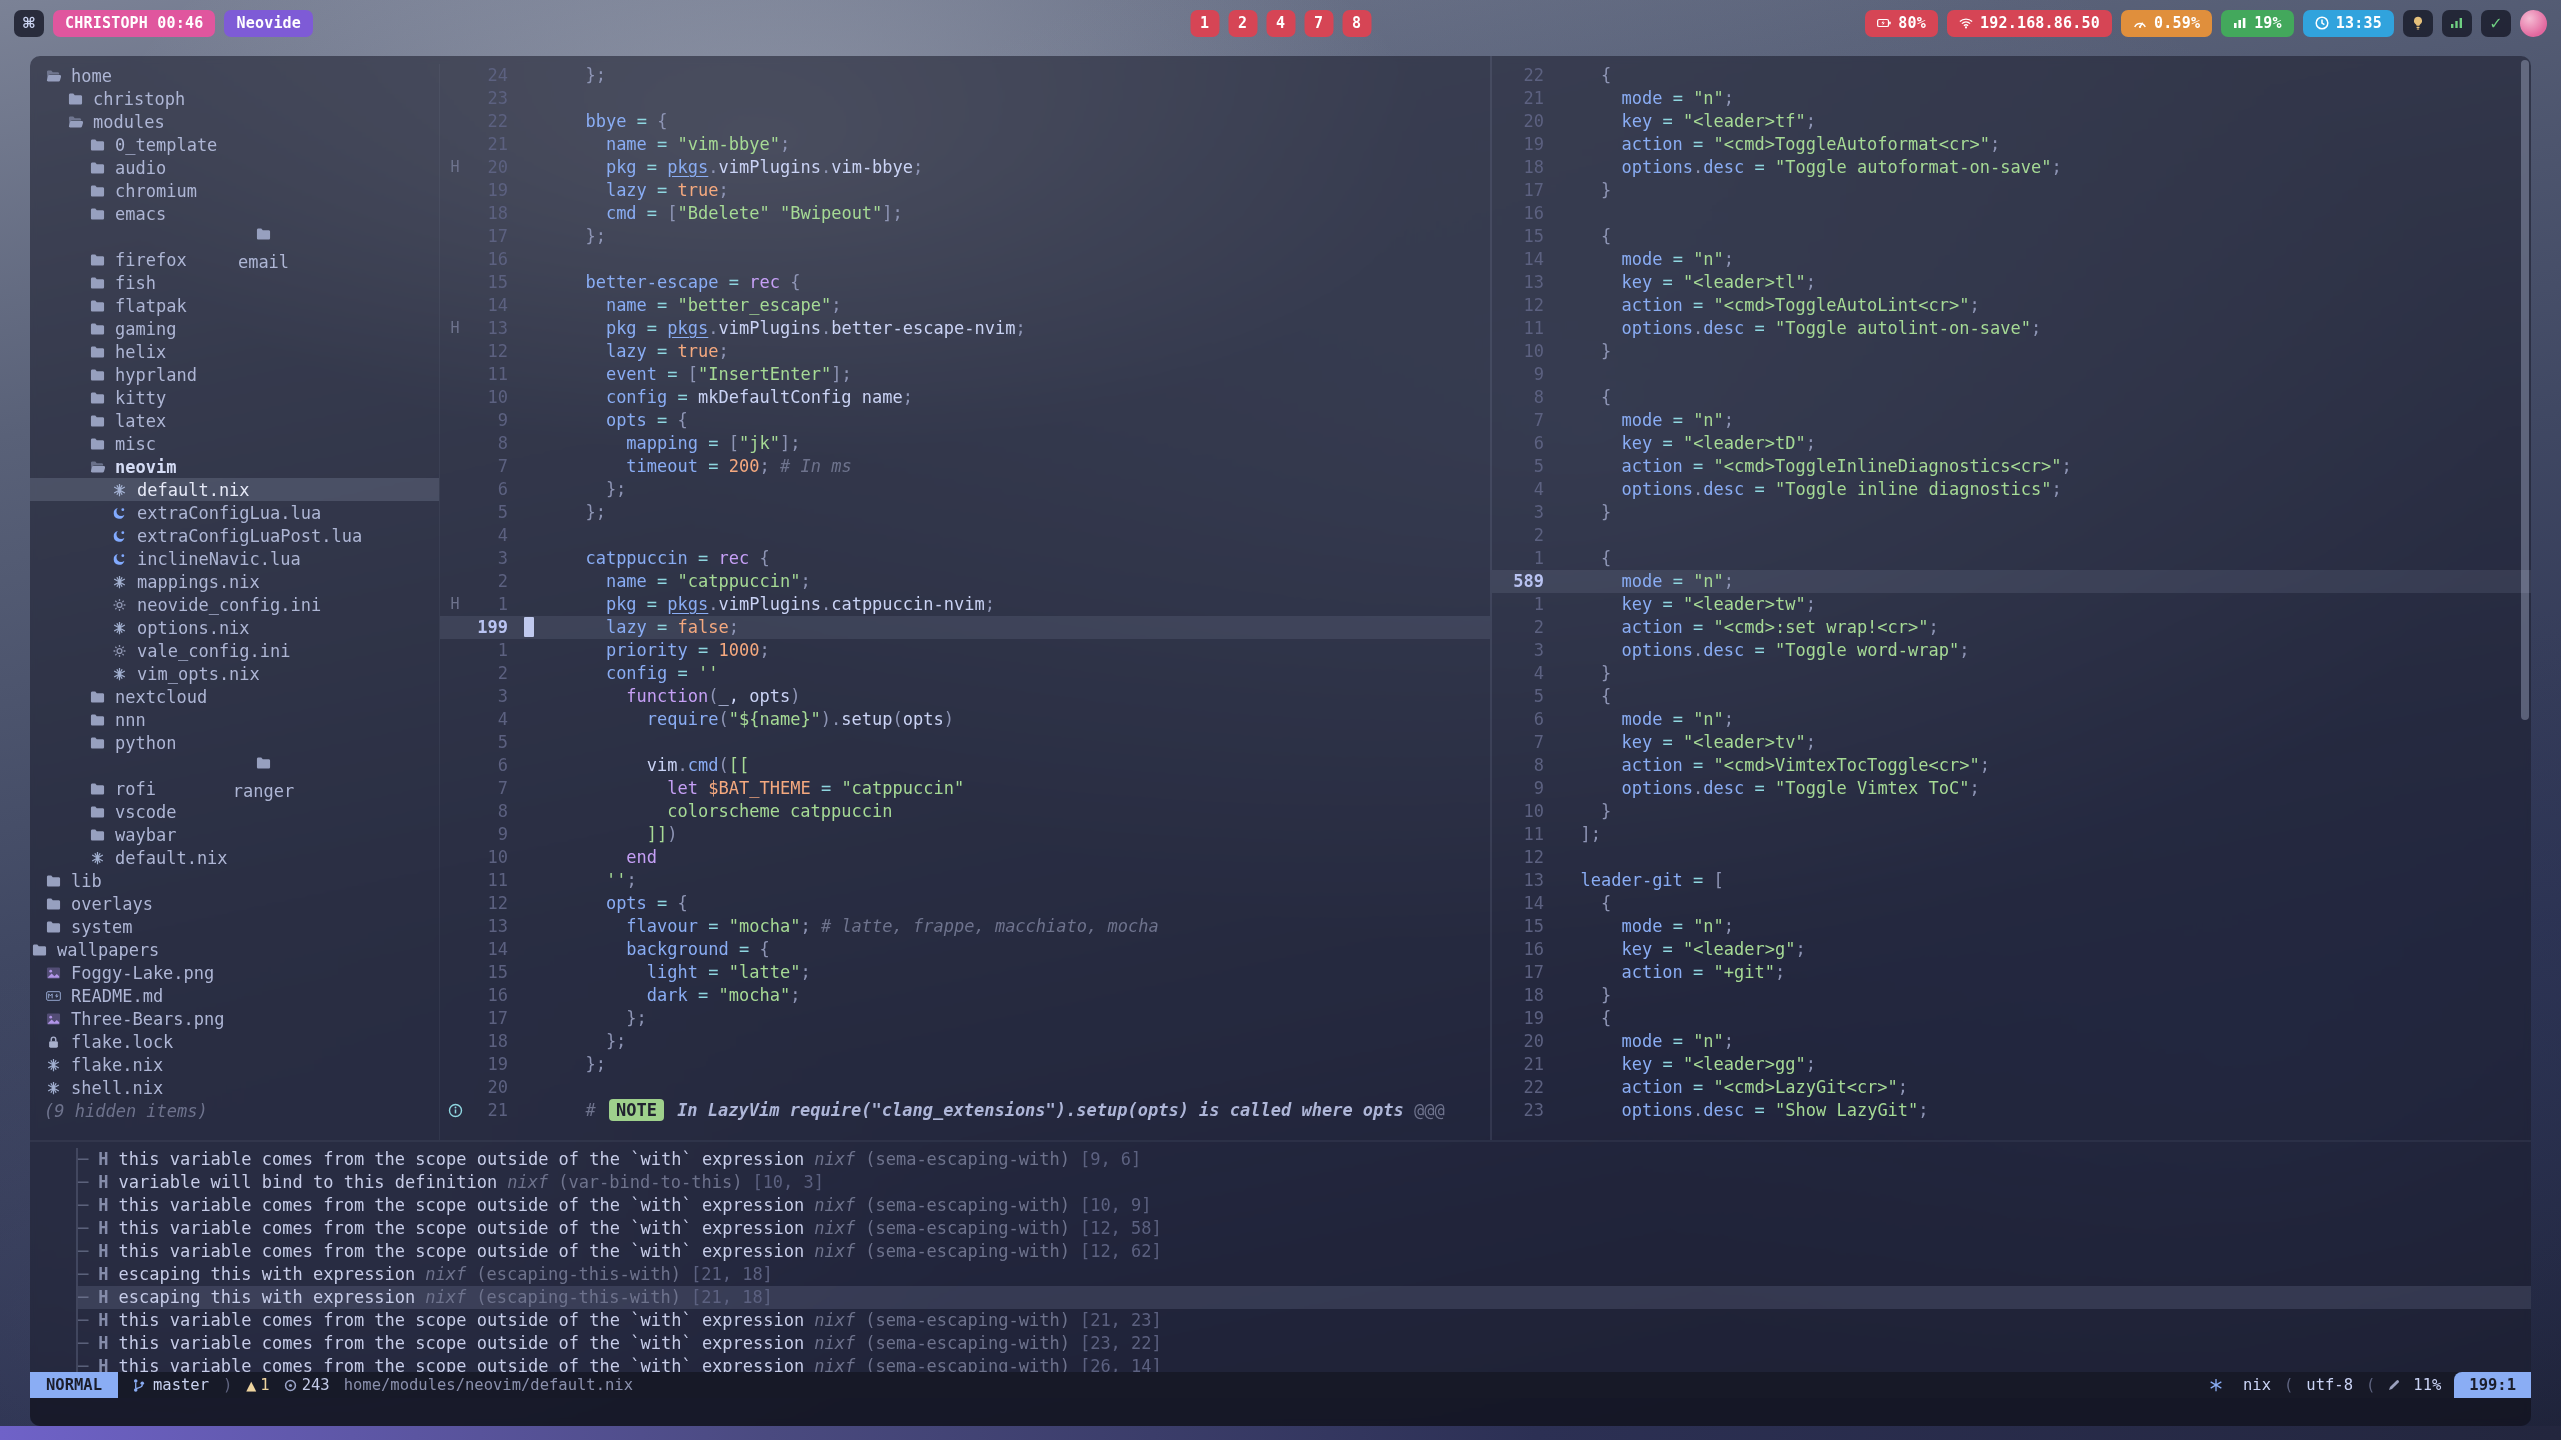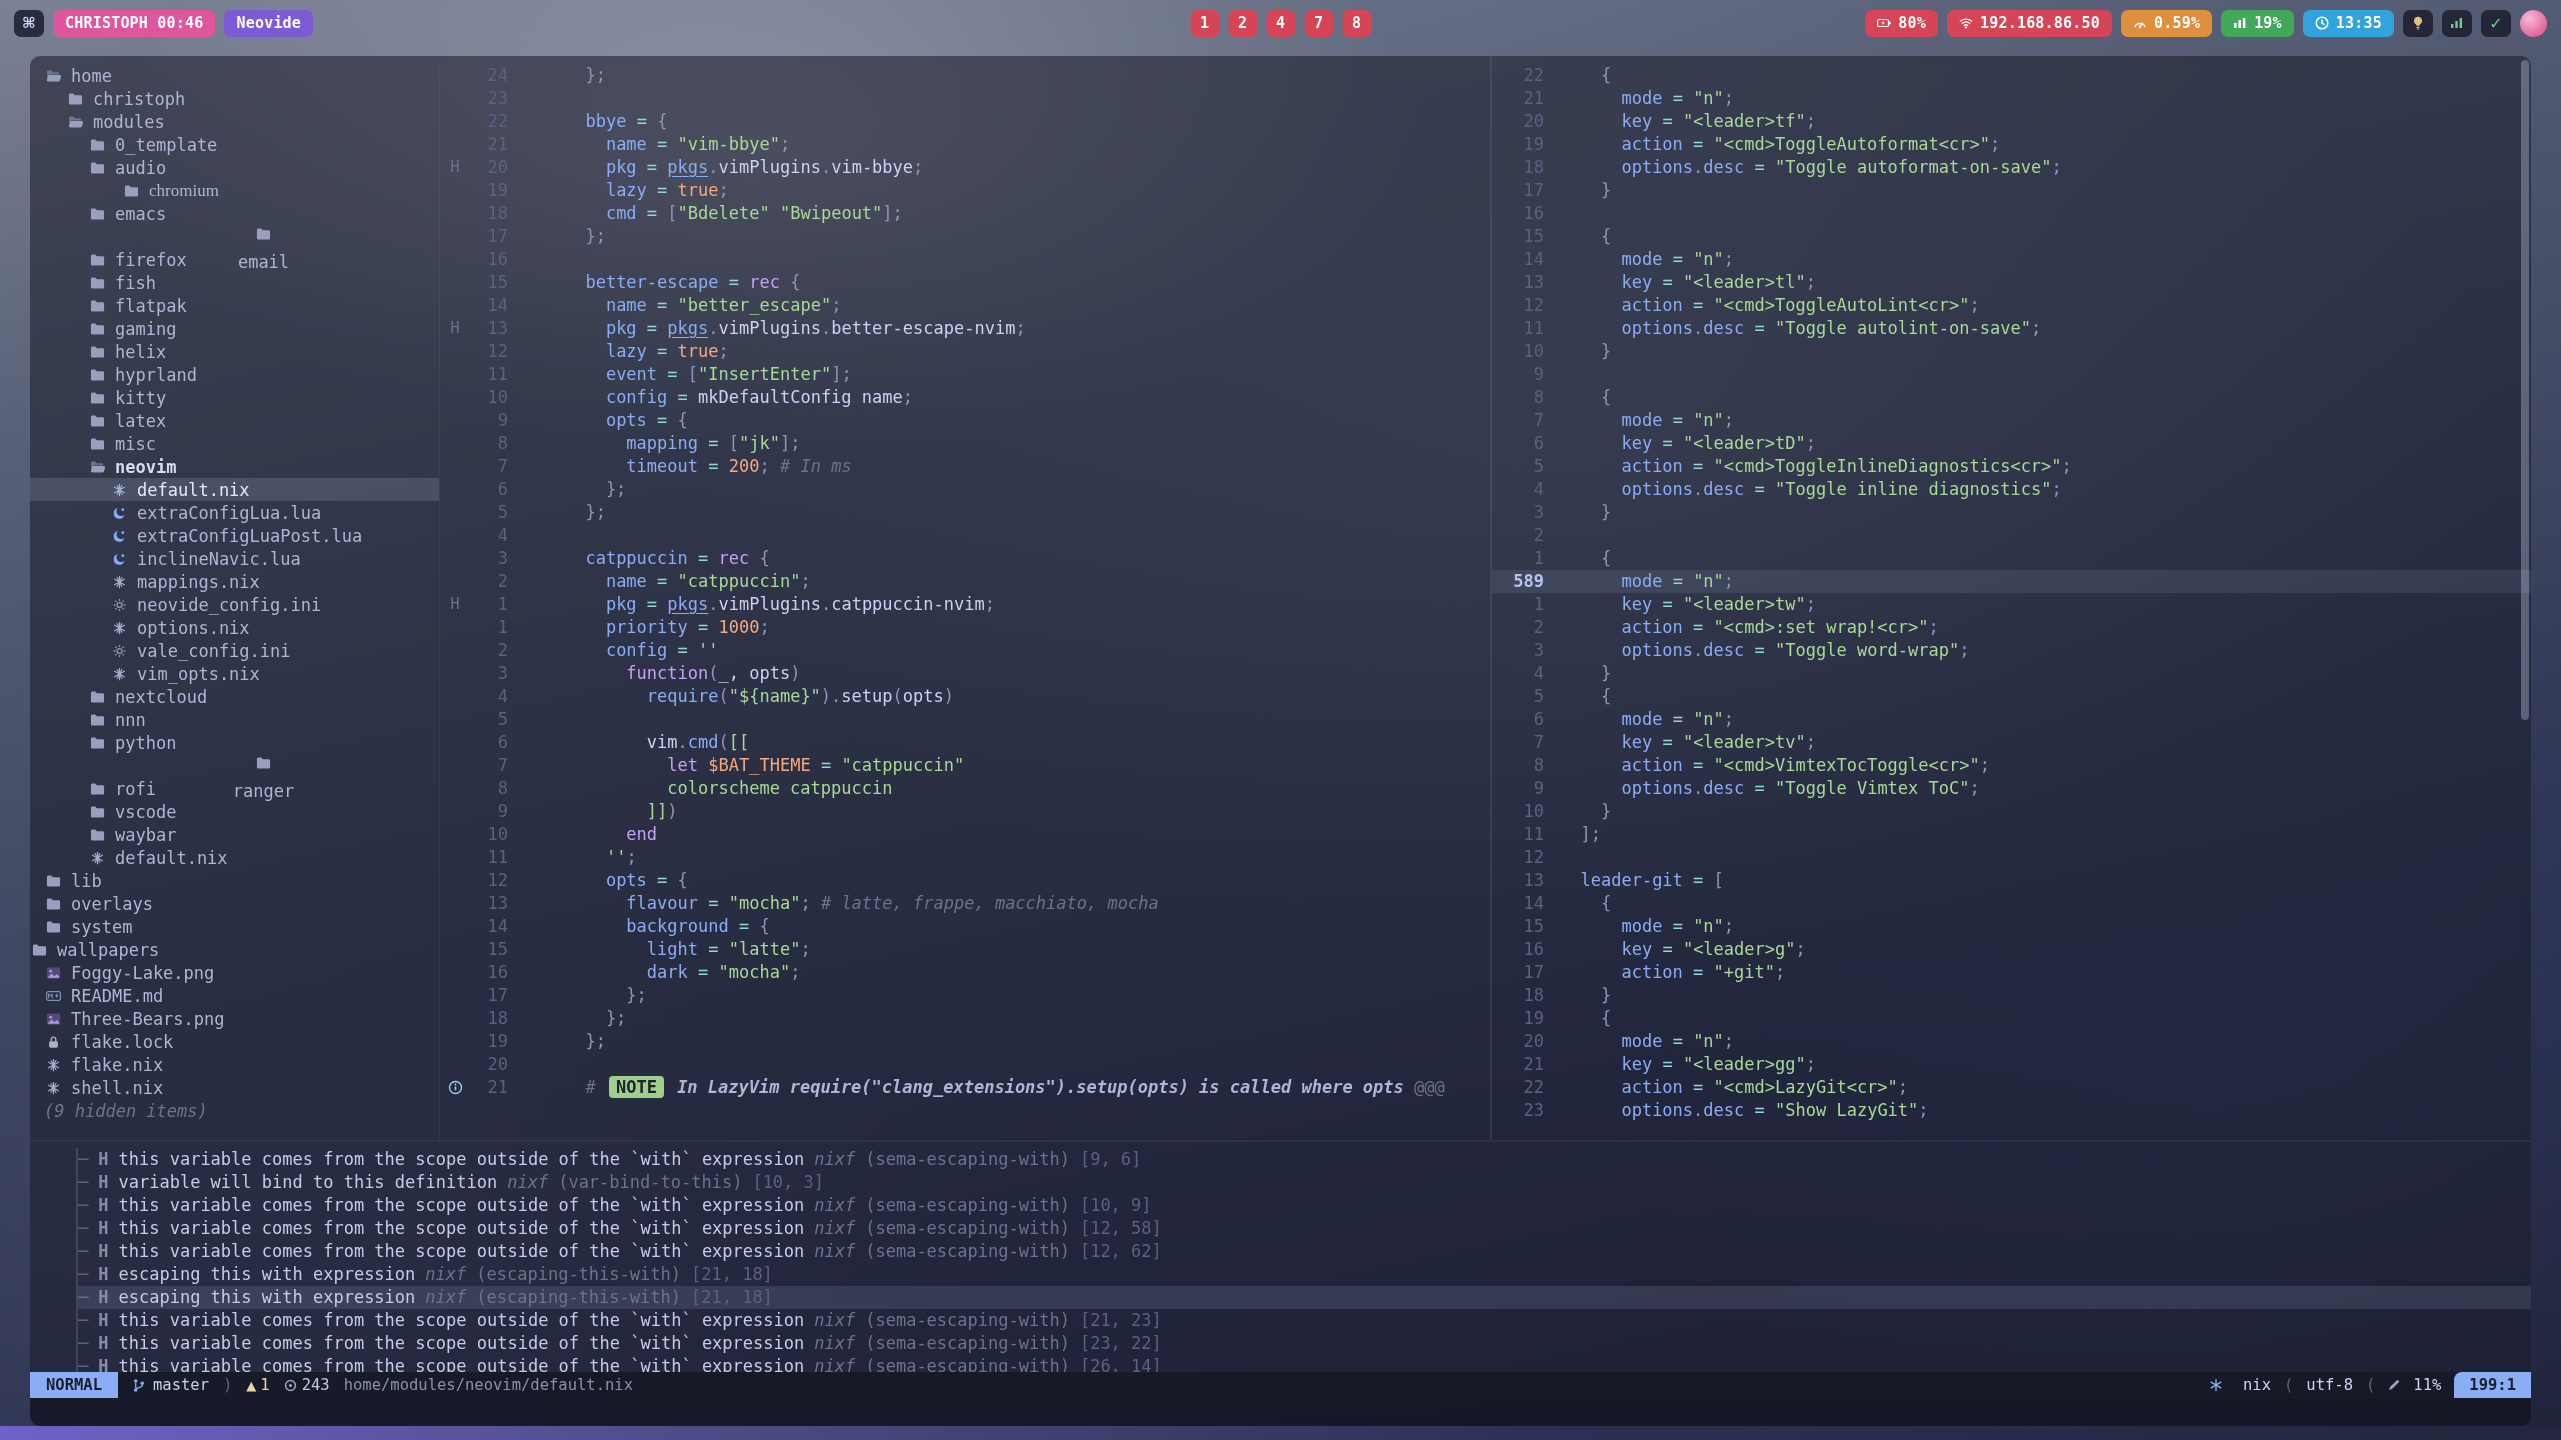--- a/index.html
+++ b/index.html
@@ -266,21 +266,21 @@
           <span class="tlabel">0_template</span>
         </div>
         <div class="trow" style="padding-left: 58px;">
           <span class="icn folder-icon">
             <svg viewBox="0 0 16 14">
               <path fill="currentColor" d="M1 2.6C1 1.8 1.7 1.1 2.5 1.1h3.1l1.6 1.8h6.3c.8 0 1.5.7 1.5 1.5v7c0 .8-.7 1.5-1.5 1.5h-11C1.7 12.9 1 12.2 1 11.4z"></path>
             </svg>
           </span>
           <span class="tlabel">audio</span>
         </div>
-        <div class="trow" style="padding-left: 92px; font-family: Liberation Serif, serif;">
+        <div class="trow" style="padding-left: 58px;">
           <span class="icn folder-icon">
             <svg viewBox="0 0 16 14">
               <path fill="currentColor" d="M1 2.6C1 1.8 1.7 1.1 2.5 1.1h3.1l1.6 1.8h6.3c.8 0 1.5.7 1.5 1.5v7c0 .8-.7 1.5-1.5 1.5h-11C1.7 12.9 1 12.2 1 11.4z"></path>
             </svg>
           </span>
           <span class="tlabel">chromium</span>
         </div>
         <div class="trow" style="padding-left: 58px;">
           <span class="icn folder-icon">
             <svg viewBox="0 0 16 14">
@@ -627,20 +627,21 @@
         <div class="erow"><span class="sign"></span><span class="lnum">10</span><span class="codeline"><span class="tk f">        </span><span class="tk a">config</span><span class="tk f"> </span><span class="tk o">=</span><span class="tk f"> </span><span class="tk f">mkDefaultConfig name</span><span class="tk p">;</span></span></div>
         <div class="erow"><span class="sign"></span><span class="lnum">9</span><span class="codeline"><span class="tk f">        </span><span class="tk a">opts</span><span class="tk f"> </span><span class="tk o">=</span><span class="tk f"> </span><span class="tk p">{</span></span></div>
         <div class="erow"><span class="sign"></span><span class="lnum">8</span><span class="codeline"><span class="tk f">          </span><span class="tk a">mapping</span><span class="tk f"> </span><span class="tk o">=</span><span class="tk f"> </span><span class="tk p">[</span><span class="tk s">"jk"</span><span class="tk p">]</span><span class="tk p">;</span></span></div>
         <div class="erow"><span class="sign"></span><span class="lnum">7</span><span class="codeline"><span class="tk f">          </span><span class="tk a">timeout</span><span class="tk f"> </span><span class="tk o">=</span><span class="tk f"> </span><span class="tk n">200</span><span class="tk p">; </span><span class="tk c"># In ms</span></span></div>
         <div class="erow"><span class="sign"></span><span class="lnum">6</span><span class="codeline"><span class="tk p">        };</span></span></div>
         <div class="erow"><span class="sign"></span><span class="lnum">5</span><span class="codeline"><span class="tk p">      };</span></span></div>
         <div class="erow"><span class="sign"></span><span class="lnum">4</span><span class="codeline"></span></div>
         <div class="erow"><span class="sign"></span><span class="lnum">3</span><span class="codeline"><span class="tk f">      </span><span class="tk a">catppuccin</span><span class="tk f"> </span><span class="tk o">=</span><span class="tk f"> </span><span class="tk k">rec</span><span class="tk f"> </span><span class="tk p">{</span></span></div>
         <div class="erow"><span class="sign"></span><span class="lnum">2</span><span class="codeline"><span class="tk f">        </span><span class="tk a">name</span><span class="tk f"> </span><span class="tk o">=</span><span class="tk f"> </span><span class="tk s">"catppuccin"</span><span class="tk p">;</span></span></div>
         <div class="erow"><span class="sign">H</span><span class="lnum">1</span><span class="codeline"><span class="tk f">        </span><span class="tk a">pkg</span><span class="tk f"> </span><span class="tk o">=</span><span class="tk f"> </span><span class="tk a u">pkgs</span><span class="tk p">.</span><span class="tk f">vimPlugins</span><span class="tk p">.</span><span class="tk f">catppuccin-nvim</span><span class="tk p">;</span></span></div>
+        <div class="erow current"><span class="sign"></span><span class="lnum">199</span><span class="codeline"><span class="tk cur"> </span><span class="tk f">       </span><span class="tk a">lazy</span><span class="tk f"> </span><span class="tk o">=</span><span class="tk f"> </span><span class="tk n">false</span><span class="tk p">;</span></span></div>
         <div class="erow"><span class="sign"></span><span class="lnum">1</span><span class="codeline"><span class="tk f">        </span><span class="tk a">priority</span><span class="tk f"> </span><span class="tk o">=</span><span class="tk f"> </span><span class="tk n">1000</span><span class="tk p">;</span></span></div>
         <div class="erow"><span class="sign"></span><span class="lnum">2</span><span class="codeline"><span class="tk f">        </span><span class="tk a">config</span><span class="tk f"> </span><span class="tk o">=</span><span class="tk f"> </span><span class="tk s">''</span></span></div>
         <div class="erow"><span class="sign"></span><span class="lnum">3</span><span class="codeline"><span class="tk f">          </span><span class="tk k">function</span><span class="tk p">(</span><span class="tk f">_, opts</span><span class="tk p">)</span></span></div>
         <div class="erow"><span class="sign"></span><span class="lnum">4</span><span class="codeline"><span class="tk f">            </span><span class="tk a">require</span><span class="tk p">(</span><span class="tk s">"${name}"</span><span class="tk p">)</span><span class="tk p">.</span><span class="tk f">setup</span><span class="tk p">(</span><span class="tk f">opts</span><span class="tk p">)</span></span></div>
         <div class="erow"><span class="sign"></span><span class="lnum">5</span><span class="codeline"></span></div>
         <div class="erow"><span class="sign"></span><span class="lnum">6</span><span class="codeline"><span class="tk f">            </span><span class="tk f">vim</span><span class="tk p">.</span><span class="tk a">cmd</span><span class="tk p">(</span><span class="tk s">[[</span></span></div>
         <div class="erow"><span class="sign"></span><span class="lnum">7</span><span class="codeline"><span class="tk f">              </span><span class="tk k">let</span><span class="tk f"> </span><span class="tk n">$BAT_THEME</span><span class="tk f"> </span><span class="tk o">=</span><span class="tk f"> </span><span class="tk s">"catppuccin"</span></span></div>
         <div class="erow"><span class="sign"></span><span class="lnum">8</span><span class="codeline"><span class="tk f">              </span><span class="tk s">colorscheme catppuccin</span></span></div>
         <div class="erow"><span class="sign"></span><span class="lnum">9</span><span class="codeline"><span class="tk f">            </span><span class="tk s">]]</span><span class="tk p">)</span></span></div>
         <div class="erow"><span class="sign"></span><span class="lnum">10</span><span class="codeline"><span class="tk f">          </span><span class="tk k">end</span></span></div>

